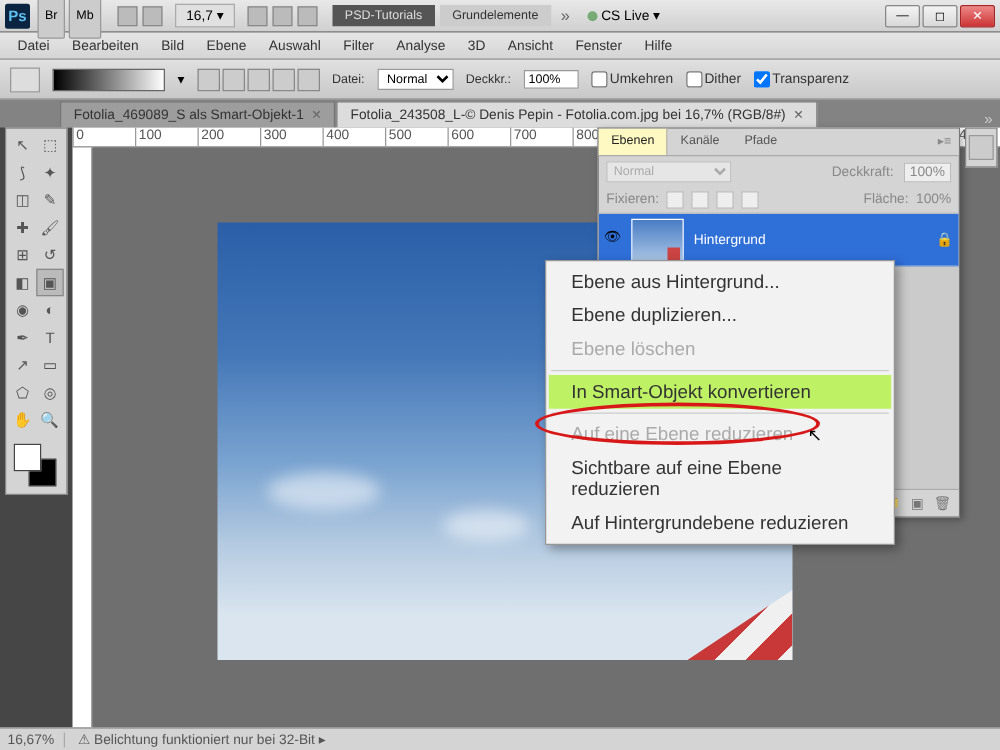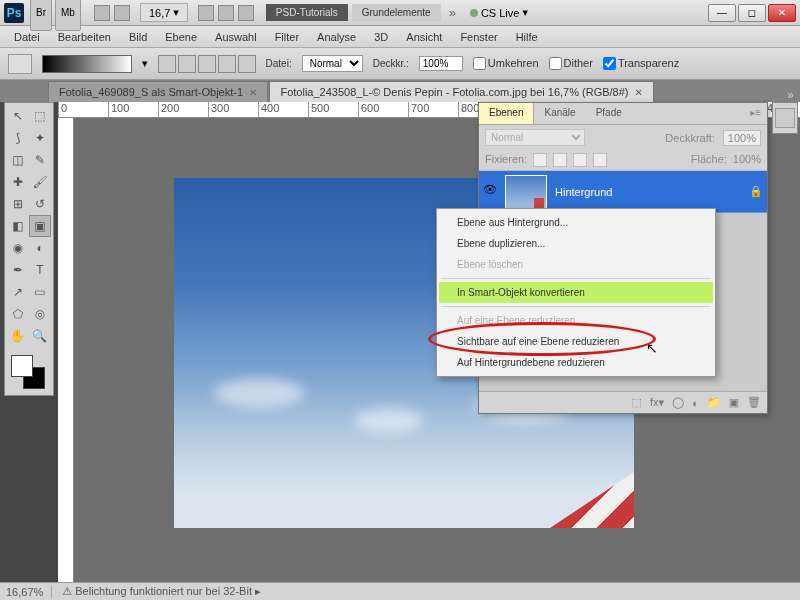--- a/index.html
+++ b/index.html
@@ -62,21 +62,21 @@
 .layer-row{display:flex;align-items:center;background:#2f6fd8;border-bottom:1px solid #6a94d8;height:42px;padding:0 4px}
 .layer-row .eye{width:18px;height:18px;margin-right:4px}
 .layer-row .thumb{width:42px;height:34px;background:linear-gradient(#4a7dc4,#a8c4e4);border:1px solid #fff;margin-right:8px;position:relative}
 .layer-row .thumb::after{content:"";position:absolute;right:2px;bottom:0;width:10px;height:10px;background:#c44}
 .layer-row .lname{color:#fff;flex:1}
 .layer-row .lock{width:14px;height:14px;color:#eee}
 .panel-foot{height:22px;background:#d4d4d4;border-top:1px solid #aaa;display:flex;justify-content:flex-end;align-items:center;padding:0 6px;gap:8px;color:#777;font-size:10px}
 .side-dock{position:absolute;right:2px;top:0;width:26px;background:#d4d4d4;border:1px solid #888;padding:3px 2px}
 .side-dock .di{width:20px;height:20px;background:#ccc;border:1px solid #999;margin:2px auto}
 .ctx-menu{position:absolute;left:436px;top:208px;width:280px;background:#f2f2f2;border:1px solid #979797;box-shadow:3px 3px 8px rgba(0,0,0,0.35);padding:3px 2px;z-index:50}
-.ctx-menu .cmi{padding:5px 18px;font-size:10px;color:#333}
+.ctx-menu .cmi{padding:5px 18px;font-size:15px;color:#333}
 .ctx-menu .cmi.disabled{color:#aaa}
 .ctx-menu .cmi.hl{background:#bef264}
 .ctx-menu .csep{height:1px;background:#ccc;margin:3px 2px}
 .red-ellipse{position:absolute;left:428px;top:322px;width:228px;height:34px;border:3px solid #d81818;border-radius:50%;z-index:60;pointer-events:none}
 .cursor{position:absolute;left:646px;top:340px;z-index:70;font-size:14px;color:#000}
 .statusbar{position:absolute;bottom:0;left:0;right:0;height:18px;background:#d4d4d4;display:flex;align-items:center;padding:0 6px;font-size:10px;color:#555;border-top:1px solid #999;gap:10px}
 .statusbar .sbz{border-right:1px solid #aaa;padding-right:8px}
 </style>
 </head>
 <body>

